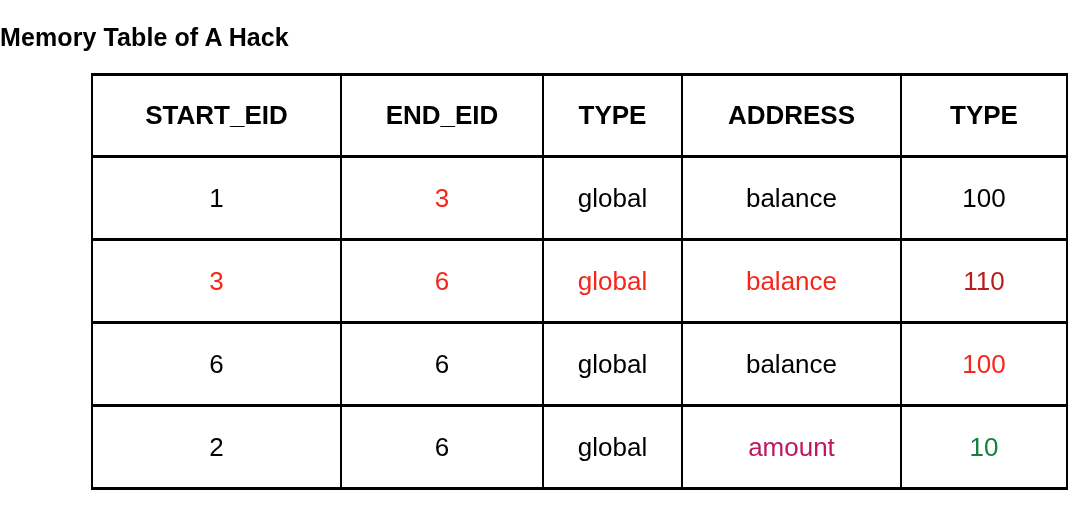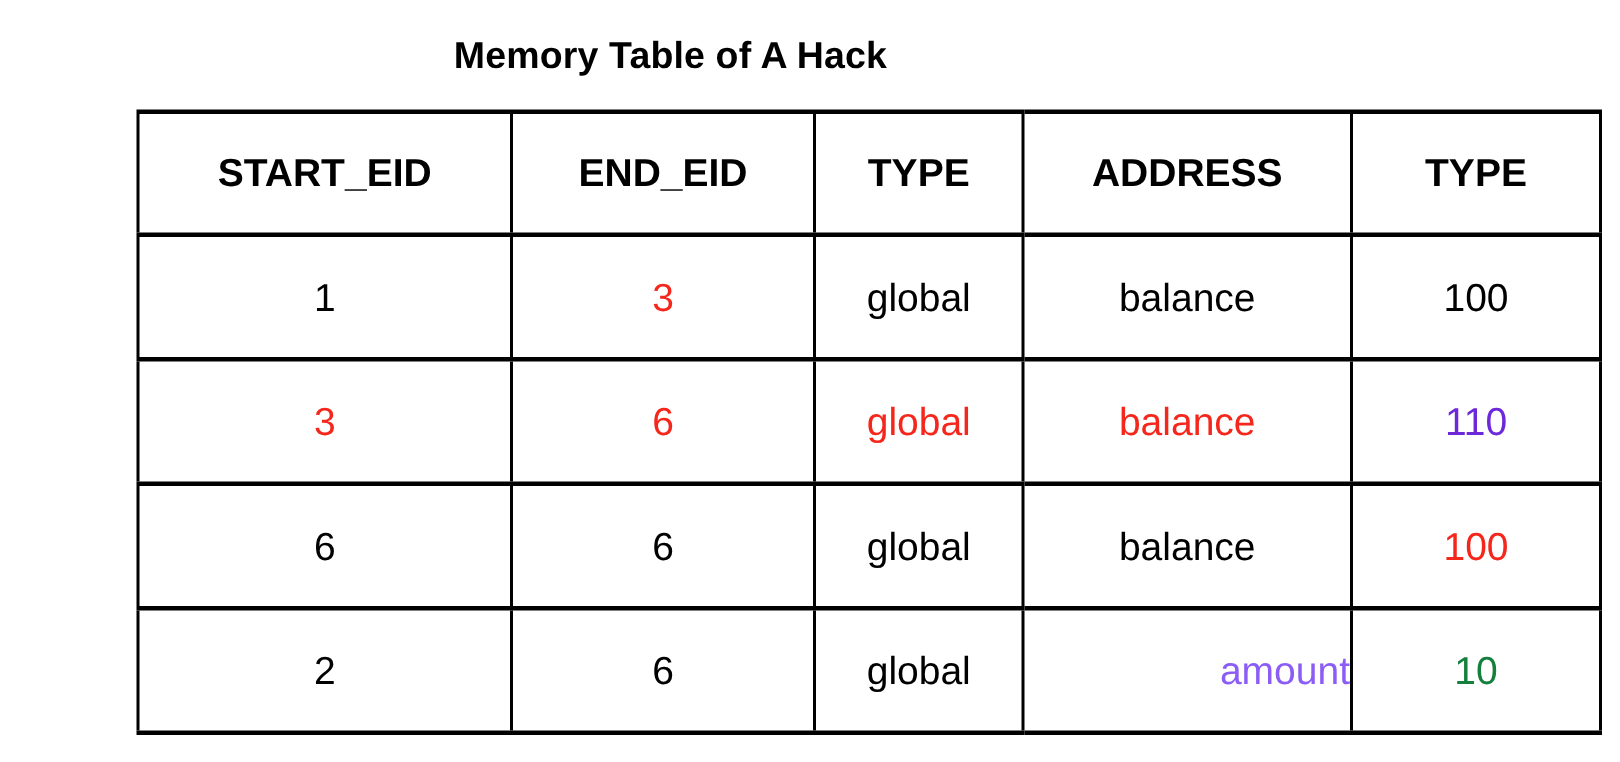--- a/index.html
+++ b/index.html
@@ -17,21 +17,21 @@
     position: relative;
     width: 1080px;
     height: 508px;
     background: #ffffff;
   }
   .title {
     position: absolute;
     left: 0;
     top: 22px;
     width: 894px;
-    text-align: center;
+    text-align: left;
     font-size: 25px;
     font-weight: bold;
     color: #000000;
     letter-spacing: 0.1px;
     line-height: 30px;
   }
   .table-wrap {
     position: absolute;
     left: 53px;
     top: 73px;
@@ -110,33 +110,33 @@
           <td class="cell-red" style="color: rgb(245, 38, 27);">3</td>
           <td class="cell-black" style="color: rgb(0, 0, 0);">global</td>
           <td class="cell-black" style="color: rgb(0, 0, 0);">balance</td>
           <td class="cell-black" style="color: rgb(0, 0, 0);">100</td>
         </tr>
         <tr>
           <td class="cell-red" style="color: rgb(245, 38, 27);">3</td>
           <td class="cell-red" style="color: rgb(245, 38, 27);">6</td>
           <td class="cell-red" style="color: rgb(245, 38, 27);">global</td>
           <td class="cell-red" style="color: rgb(245, 38, 27);">balance</td>
-          <td class="cell-red" style="color: #6d28d9;">110</td>
+          <td class="cell-red" style="color: #b91c1c;">110</td>
         </tr>
         <tr>
           <td class="cell-black" style="color: rgb(0, 0, 0);">6</td>
           <td class="cell-black" style="color: rgb(0, 0, 0);">6</td>
           <td class="cell-black" style="color: rgb(0, 0, 0);">global</td>
           <td class="cell-black" style="color: rgb(0, 0, 0);">balance</td>
           <td class="cell-red" style="color: rgb(245, 38, 27);">100</td>
         </tr>
         <tr>
           <td class="cell-black" style="color: rgb(0, 0, 0);">2</td>
           <td class="cell-black" style="color: rgb(0, 0, 0);">6</td>
           <td class="cell-black" style="color: rgb(0, 0, 0);">global</td>
-          <td class="cell-black" style="color: #8b5cf6; text-align: right;">amount</td>
+          <td class="cell-black" style="color: #be185d;">amount</td>
           <td class="cell-black" style="color: #15803d;">10</td>
         </tr>
       </tbody>
     </table>
   </div>
 
 </div>
 
 </body></html>

